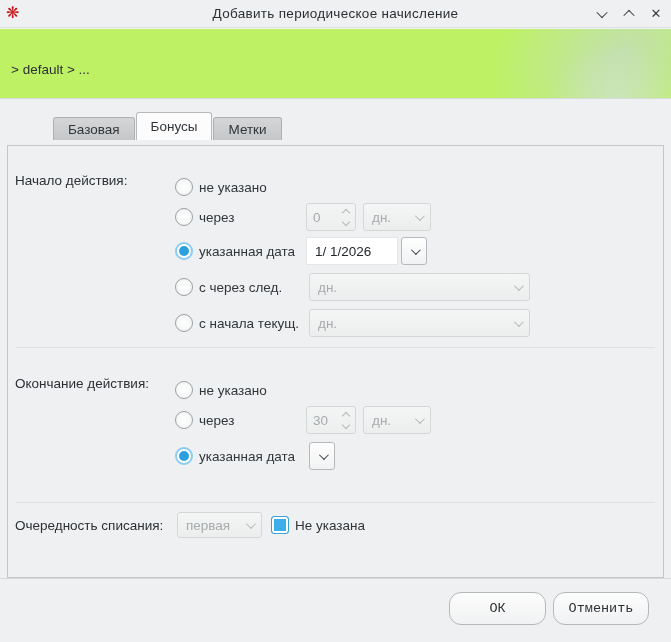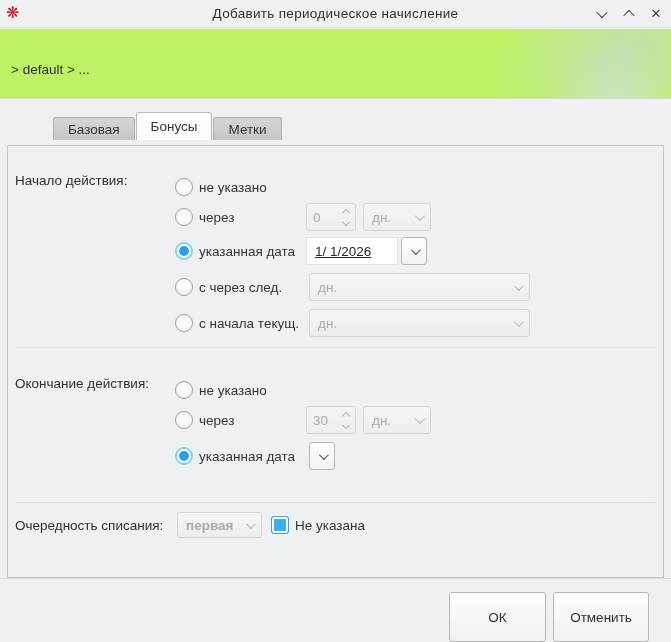--- a/index.html
+++ b/index.html
@@ -106,21 +106,21 @@
   }
   .combo .cchev {
     margin-left:auto; width:7px; height:7px;
     border-right:1.5px solid #b3b7ba; border-bottom:1.5px solid #b3b7ba;
     transform:rotate(45deg) translateY(-2px);
   }
   .combo.disabled { cursor:default; }
 
   .datefield {
     height:28px; background:#ffffff; border:1px solid #e3e5e6;
-    display:flex; align-items:center; padding:0 8px; color:#24282c;text-decoration:underline;
+    display:flex; align-items:center; padding:0 8px; color:#24282c;
   }
   .drop-btn {
     width:26px; height:28px; margin-left:3px;
     border:1px solid #b4b8bb; border-radius:3px;
     background:linear-gradient(#fefefe,#f1f2f3);
     display:flex; align-items:center; justify-content:center; cursor:default;
   }
   .drop-btn .cchev {
     width:7px; height:7px; border-right:1.6px solid #3e4348; border-bottom:1.6px solid #3e4348;
     transform:rotate(45deg) translateY(-2px);
@@ -131,25 +131,25 @@
   .checkbox {
     width:18px; height:18px; border-radius:3px; flex:0 0 18px;
     background:#3daee9; border:1px solid #3aa2d8;
     box-shadow:inset 0 0 0 2px #ffffff;
     margin-right:6px;
   }
 
   
   .footer-sep { position:absolute; left:0; top:578px; width:671px; border-top:1px solid #d6d8d9; }
   .btn {
-    position:absolute; top:592px; height:50px;
-    border:1px solid #b4b8ba; border-radius:3px;
+    position:absolute; top:592px; height:33px;
+    border:1px solid #b4b8ba; border-radius:12px;
     background:linear-gradient(#fdfdfd,#f0f1f2);
     display:flex; align-items:center; justify-content:center;
-    color:#2c3034; font-size:13.5px; cursor:default;
+    color:#2c3034; font-size:13.5px; cursor:default;font-family:Liberation Mono, monospace;
   }
   .btn-ok { left:449px; width:97px; }
   .btn-cancel { left:553px; width:96px; }
 </style>
 </head>
 <body>
 
 <div class="titlebar">
   <span class="app-icon">❋</span>
   <span class="win-title">Добавить периодическое начисление</span>
@@ -267,21 +267,21 @@
   </div>
   <div class="p-abs row" style="left:298px; top:296px;">
     <span class="drop-btn">
         <span class="cchev"></span>
       </span>
   </div>
 
   <div class="sep" style="top:356px;"></div>
 
   <div class="p-abs sec-label" style="left:7px; top:372px;">Очередность списания:</div>
-  <div class="p-abs combo disabled" style="left:169px; top:366px; width:85px; height:26px;font-weight:bold;">
+  <div class="p-abs combo disabled" style="left:169px; top:366px; width:85px; height:26px;">
     <span>первая</span>
     <span class="cchev"></span>
   </div>
   <div class="p-abs row" style="left:263px; top:366px; height:26px;">
     <span class="checkbox"></span>
     <span>Не указана</span>
   </div>
 
 </div>
 

